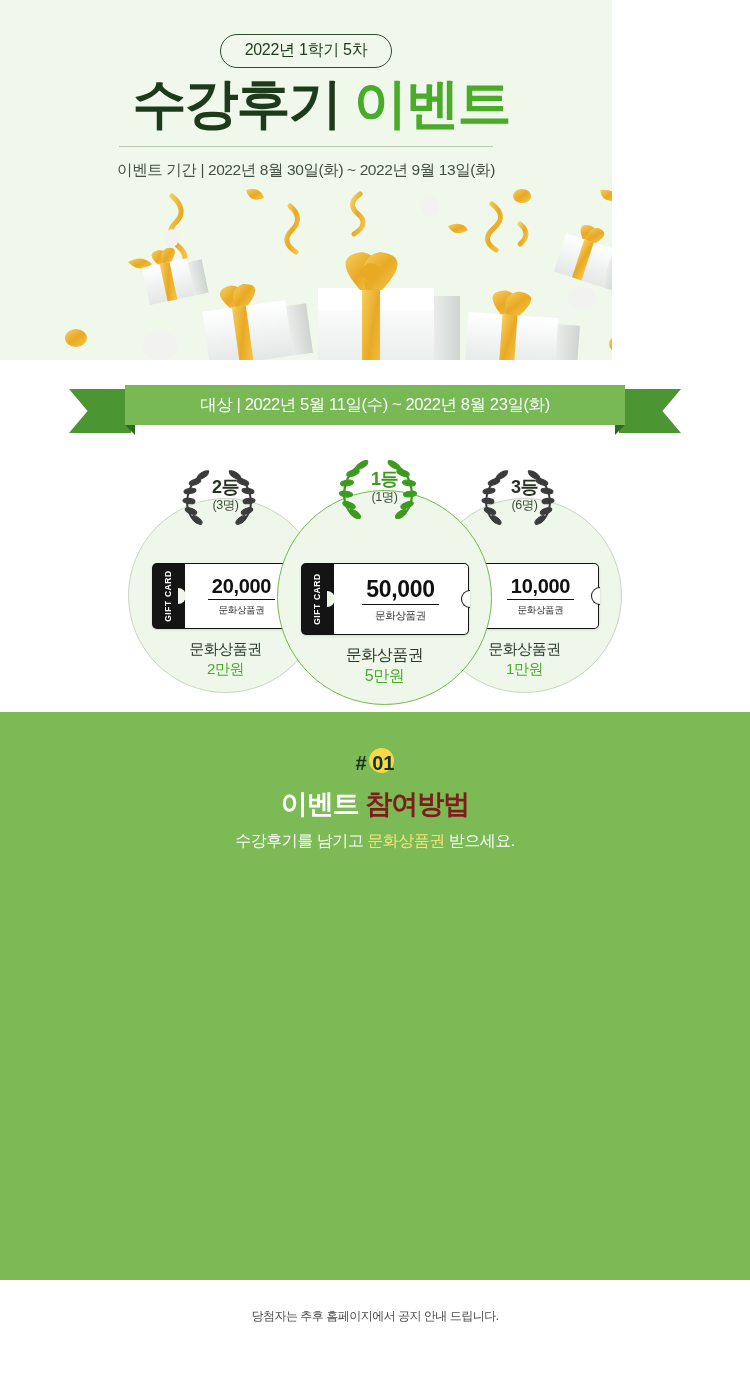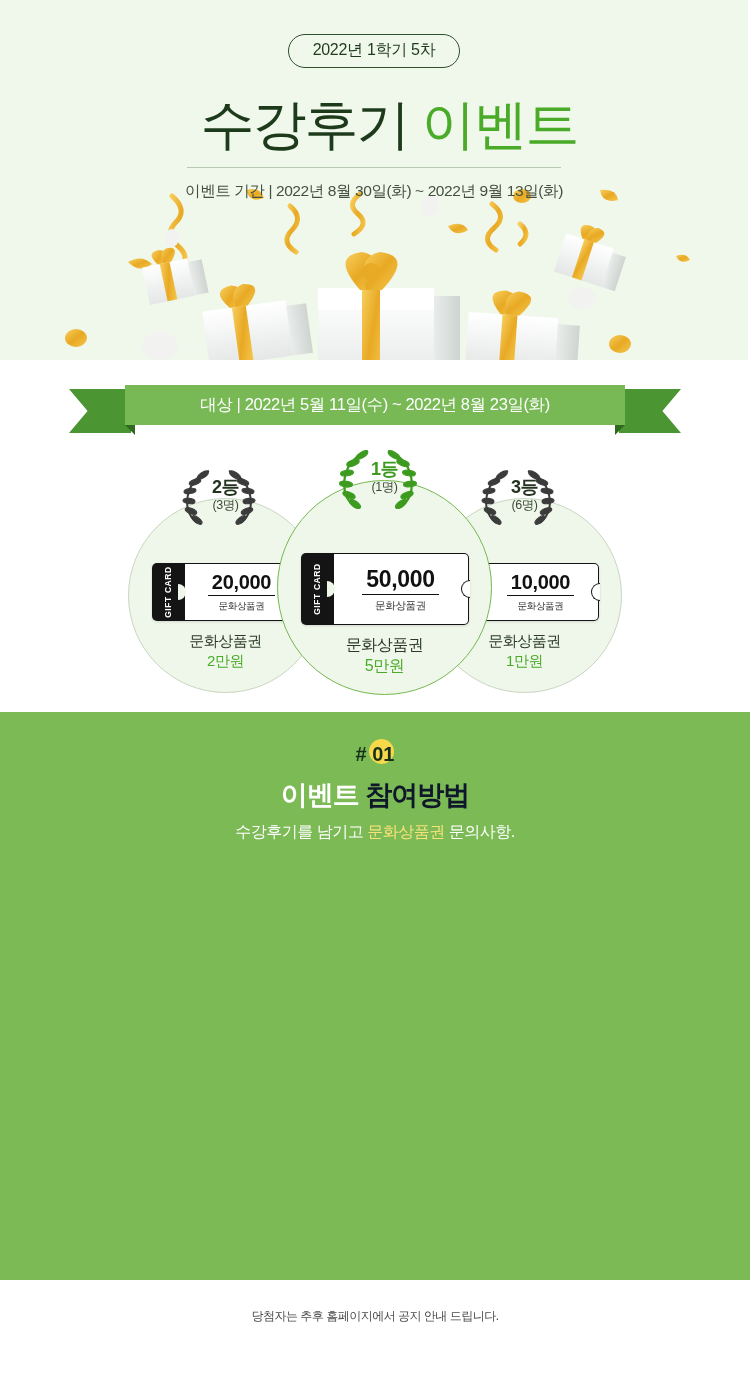--- a/index.html
+++ b/index.html
@@ -7,43 +7,43 @@
     width: 750px; height: 1378px;
     font-family: "Liberation Sans", "DejaVu Sans", sans-serif;
     background: #ffffff;
     overflow: hidden;
     position: relative;
   }
 
   
   .hero {
     position: relative;
-    width: 748px; height: 360px;
+    width: 612px; height: 360px;
     background: #f0f8ec;
     overflow: hidden;
   }
   .hero-inner {
     position: relative; z-index: 5;
     padding-top: 34px;
     text-align: center;
   }
   .pill {
     display: inline-block;
     border: 1.6px solid #2e4f2b;
     border-radius: 999px;
     padding: 5px 24px 6px;
     font-size: 16px;
     color: #1f3b1c;
     letter-spacing: -0.3px;
     font-weight: 500;
   }
   .hero-title {
-    margin-top: 28px;
+    margin-top: 7px;
     font-size: 54px;
-    font-weight: normal;
+    font-weight: bold;
     letter-spacing: -2px;
     color: #1d3b1a;
     line-height: 1.05;
     padding-left: 30px;
   }
   .hero-title .accent { color: #4aab29; }
   .hero-rule {
     width: 374px; height: 1px;
     background: #b9c9b2;
     margin: 14px auto 0;
@@ -96,40 +96,40 @@
     position: absolute; top: 52px;
     width: 195px; height: 195px;
     border-radius: 50%;
     background: #eef7e9;
     border: 1.4px solid #c9d6c2;
     display: flex; flex-direction: column; align-items: center;
   }
   .prize.p2 { left: 128px; }
   .prize.p3 { left: 427px; }
   .prize.p1 {
-    left: 277px; top: 34px;
+    left: 277px; top: 44px;
     width: 215px; height: 215px;
     background: #eef7e9;
     border: 1.6px solid #76b84f;
     z-index: 3;
   }
   .medal {
     position: absolute; top: -36px; left: 50%; transform: translateX(-50%);
     width: 126px; height: 64px;
     display: flex; align-items: center; justify-content: center;
   }
   .medal-txt { text-align: center; line-height: 1; position: relative; z-index: 2; }
   .medal-rank { font-size: 18px; font-weight: bold; color: #24331f; letter-spacing: -0.5px; }
   .prize.p1 .medal-rank { color: #3c9b1f; }
   .medal-count { font-size: 12.5px; color: #3c4a38; margin-top: 3px; letter-spacing: -0.4px; }
   .laurel { position: absolute; left: 0; top: 0; }
 
   .card {
     margin-top: 64px;
-    width: 148px; height: 58px;
+    width: 148px; height: 66px;
     display: flex;
     position: relative;
     filter: drop-shadow(0 1px 1px rgba(0,0,0,.12));
   }
   .prize.p1 .card { margin-top: 72px; width: 168px; height: 72px; }
   .card-stub {
     width: 33px; background: #141414;
     border-radius: 5px 0 0 5px;
     display: flex; align-items: center; justify-content: center;
   }
@@ -169,41 +169,41 @@
   .prize-label .l1 { font-size: 15px; color: #2b3a27; letter-spacing: -0.5px; }
   .prize-label .l2 { font-size: 15px; color: #4aab29; letter-spacing: -0.5px; }
   .prize.p1 .prize-label .l1 { font-size: 16px; }
   .prize.p1 .prize-label .l2 { font-size: 16px; }
 
   
   .green {
     position: relative;
     width: 750px; height: 568px;
     background: #7bba55;
-    padding-top: 27px;
+    padding-top: 36px;
   }
   .hash {
     position: relative;
     text-align: center;
     font-size: 20px; font-weight: bold; color: #16301a;
     height: 30px; line-height: 30px;
   }
   .hash .dot {
     position: absolute; left: 50%; top: 0;
     transform: translateX(-6px);
     width: 25px; height: 25px; border-radius: 50%;
     background: #f5d94a; z-index: 0;
   }
   .hash span { position: relative; z-index: 2; }
   .sec-title {
     text-align: center; margin-top: 8px;
     font-size: 27px; font-weight: bold; letter-spacing: -1px;
   }
   .sec-title .w { color: #ffffff; }
-  .sec-title .d { color: #0f172a; }
+  .sec-title .d { color: #7f1d1d; }
   .sec-sub {
     text-align: center; margin-top: 9px;
     font-size: 16px; color: #ffffff; letter-spacing: -0.5px;
   }
   .sec-sub .hl { color: #f8e27a; }
 
   
   .footer {
     width: 750px; height: 98px;
     background: #fff;
@@ -470,20 +470,20 @@
     <span>#</span>
     <span>01</span>
   </div>
 
   <h2 class="sec-title">
     <span class="w">이벤트</span>
     <span class="d">참여방법</span>
   </h2>
 
   <div class="sec-sub">
-    <span>수강후기를 남기고 </span><span class="hl">문화상품권</span><span> 문의사항.</span>
+    <span>수강후기를 남기고 </span><span class="hl">문화상품권</span><span> 받으세요.</span>
   </div>
 
 </section>
 
 <footer class="footer">
   <div>당첨자는 추후 홈페이지에서 공지 안내 드립니다.</div>
 </footer>
 
 </body></html>

